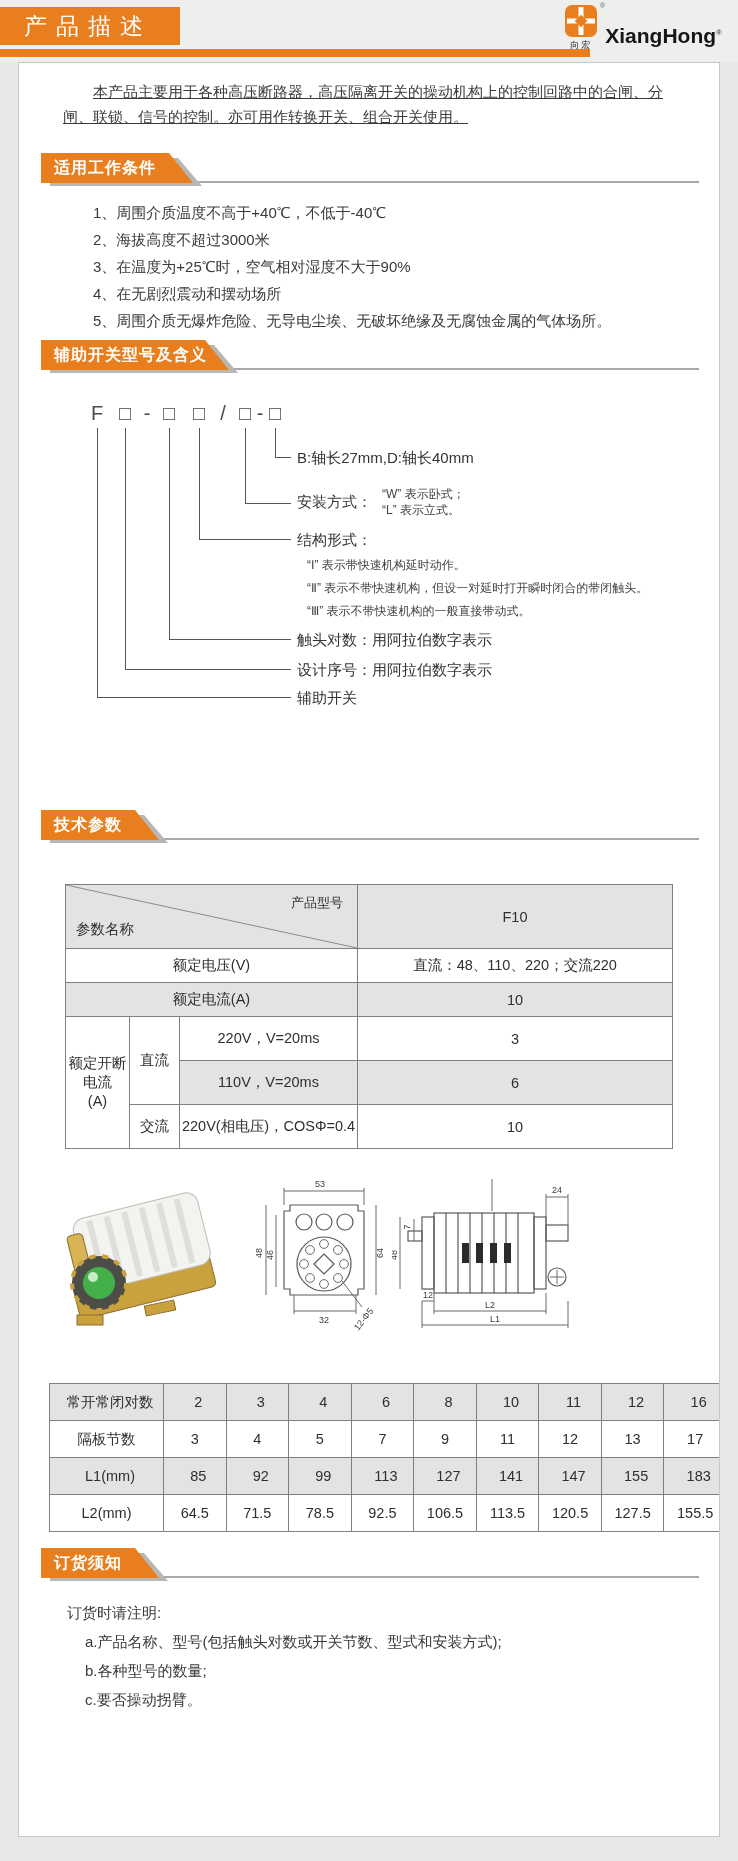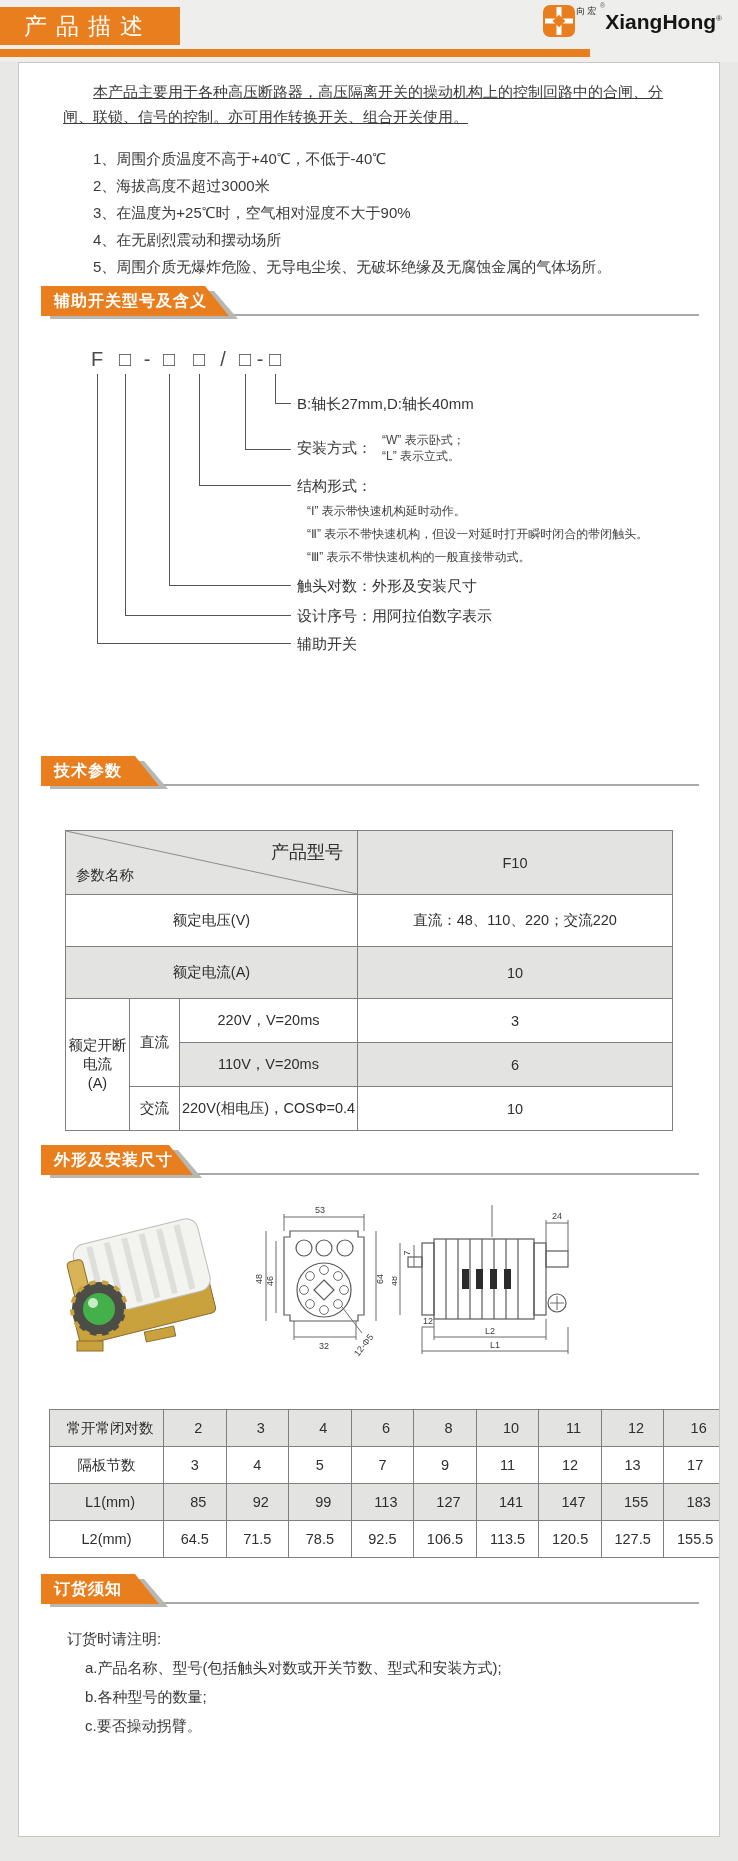--- a/index.html
+++ b/index.html
@@ -21,21 +21,21 @@
   
   .header{position:relative;height:62px;background:#eeeeec;}
   .title-block{
     position:absolute;left:0;top:7px;width:180px;height:38px;
     background:var(--orange);color:#fff;
     font-size:23px;font-weight:normal;letter-spacing:9px;
     line-height:38px;padding-left:24px;
   }
   .header-bar{position:absolute;left:0;top:49px;width:590px;height:8px;background:var(--orange);}
   .logo{position:absolute;right:16px;top:4px;display:flex;align-items:flex-end;gap:7px;}
-  .logo-left{display:flex;flex-direction:row;position:relative;}
+  .logo-left{display:flex;flex-direction:column;align-items:center;position:relative;}
   .logo-icon{width:34px;height:34px;}
   .logo-reg{position:absolute;right:-7px;top:-2px;font-size:7px;color:#666;}
   .logo-cn{font-size:9px;color:#222;letter-spacing:2px;margin-top:1px;}
   .logo-en{font-size:21px;font-weight:bold;color:#151515;line-height:1;padding-bottom:6px;position:relative;}
   .logo-en sup{font-size:8px;color:#555;}
 
   
   .panel{
     position:absolute;left:18px;right:18px;top:62px;height:1775px;
     background:#fff;border:1px solid #c7c7c5;overflow:hidden;
@@ -81,23 +81,23 @@
   .mount-block{position:absolute;left:248px;display:flex;gap:10px;align-items:center;}
   .mount-title{font-size:15px;}
   .mount-opts{font-size:12px;line-height:16px;color:#444;}
 
   
   .tech-table{border-collapse:collapse;margin:44px 0 0 46px;width:608px;table-layout:fixed;font-size:14.5px;}
   .tech-table td{border:1px solid var(--border);text-align:center;vertical-align:middle;padding:0;color:#2f2f2f;}
   .tech-table .gray{background:var(--grayrow);}
   .diag-cell{position:relative;height:64px;background:var(--grayrow);}
   .diag-cell svg{position:absolute;left:0;top:0;width:100%;height:100%;}
-  .diag-top{position:absolute;right:14px;top:9px;font-size:18px;}
+  .diag-top{position:absolute;right:14px;top:9px;font-size:13px;}
   .diag-bottom{position:absolute;left:10px;bottom:9px;font-size:14.5px;}
-  .r38{height:52px;}
+  .r38{height:34px;}
   .r44{height:44px;}
   .brk-label div{line-height:19px;}
 
   
   .drawings{display:flex;align-items:flex-start;margin:26px 10px 0 28px;height:168px;}
   .drw{flex:0 0 auto;}
   .dim-text{font-size:9px;fill:#3c3c3c;font-family:"Liberation Sans",sans-serif;}
   .dline{stroke:#6b6b6b;stroke-width:1;fill:none;}
   .oline{stroke:#5a5a5a;stroke-width:1.2;fill:none;}
 
@@ -130,20 +130,25 @@
       <span class="logo-cn">向宏</span>
     </div>
     <div class="logo-en"><span>XiangHong</span><sup>®</sup></div>
   </div>
 </div>
 
 <div class="panel">
 
   <div class="para">本产品主要用于各种高压断路器，高压隔离开关的操动机构上的控制回路中的合闸、分闸、联锁、信号的控制。亦可用作转换开关、组合开关使用。</div>
 
+  <div class="sec-head w6 mt-s2">
+    <div class="sec-rule"></div>
+    <div class="sec-shadow"></div>
+    <div class="sec-tag">适用工作条件</div>
+  </div>
   <div class="cond-list">
     <div>1、周围介质温度不高于+40℃，不低于-40℃</div>
     <div>2、海拔高度不超过3000米</div>
     <div>3、在温度为+25℃时，空气相对湿度不大于90%</div>
     <div>4、在无剧烈震动和摆动场所</div>
     <div>5、周围介质无爆炸危险、无导电尘埃、无破坏绝缘及无腐蚀金属的气体场所。</div>
   </div>
 
   <div class="sec-head w8 mt-s3">
     <div class="sec-rule"></div>
@@ -175,21 +180,21 @@
       <span class="mount-title">安装方式：</span>
       <span class="mount-opts">
         <div>“W” 表示卧式；</div>
         <div>“L” 表示立式。</div>
       </span>
     </div>
     <div class="dlabel" style="top:130px">结构形式：</div>
     <div class="dlabel-sub" style="top:157px">“Ⅰ” 表示带快速机构延时动作。</div>
     <div class="dlabel-sub" style="top:180px">“Ⅱ” 表示不带快速机构，但设一对延时打开瞬时闭合的带闭触头。</div>
     <div class="dlabel-sub" style="top:203px">“Ⅲ” 表示不带快速机构的一般直接带动式。</div>
-    <div class="dlabel" style="top:230px">触头对数：外形及安装尺寸</div>
+    <div class="dlabel" style="top:230px">触头对数：用阿拉伯数字表示</div>
     <div class="dlabel" style="top:260px">设计序号：用阿拉伯数字表示</div>
     <div class="dlabel" style="top:288px">辅助开关</div>
   </div>
 
   <div class="sec-head w4 mt-s4">
     <div class="sec-rule"></div>
     <div class="sec-shadow"></div>
     <div class="sec-tag">技术参数</div>
   </div>
 
@@ -234,25 +239,20 @@
       <td class="gray">6</td>
     </tr>
     <tr class="r44">
       <td>交流</td>
       <td>220V(相电压)，COSΦ=0.4</td>
       <td>10</td>
     </tr>
   </tbody>
     </table>
 
-  <div class="sec-head w6 mt-s5">
-    <div class="sec-rule"></div>
-    <div class="sec-shadow"></div>
-    <div class="sec-tag">外形及安装尺寸</div>
-  </div>
 
   <div class="drawings">
 
     <svg class="drw" width="195" height="165" viewBox="0 0 195 165">
       <g transform="rotate(-14 95 80)">
         <rect x="20" y="88" width="140" height="40" rx="5" fill="#c9a23e" stroke="#8a6d2f"></rect>
         <rect x="34" y="30" width="128" height="74" rx="12" fill="#f3f3ef" stroke="#bdbdb6"></rect>
         <line x1="52" y1="34" x2="52" y2="100" stroke="#dededa" stroke-width="6"></line>
         <line x1="70" y1="34" x2="70" y2="100" stroke="#dededa" stroke-width="6"></line>
         <line x1="88" y1="34" x2="88" y2="100" stroke="#dededa" stroke-width="6"></line>

